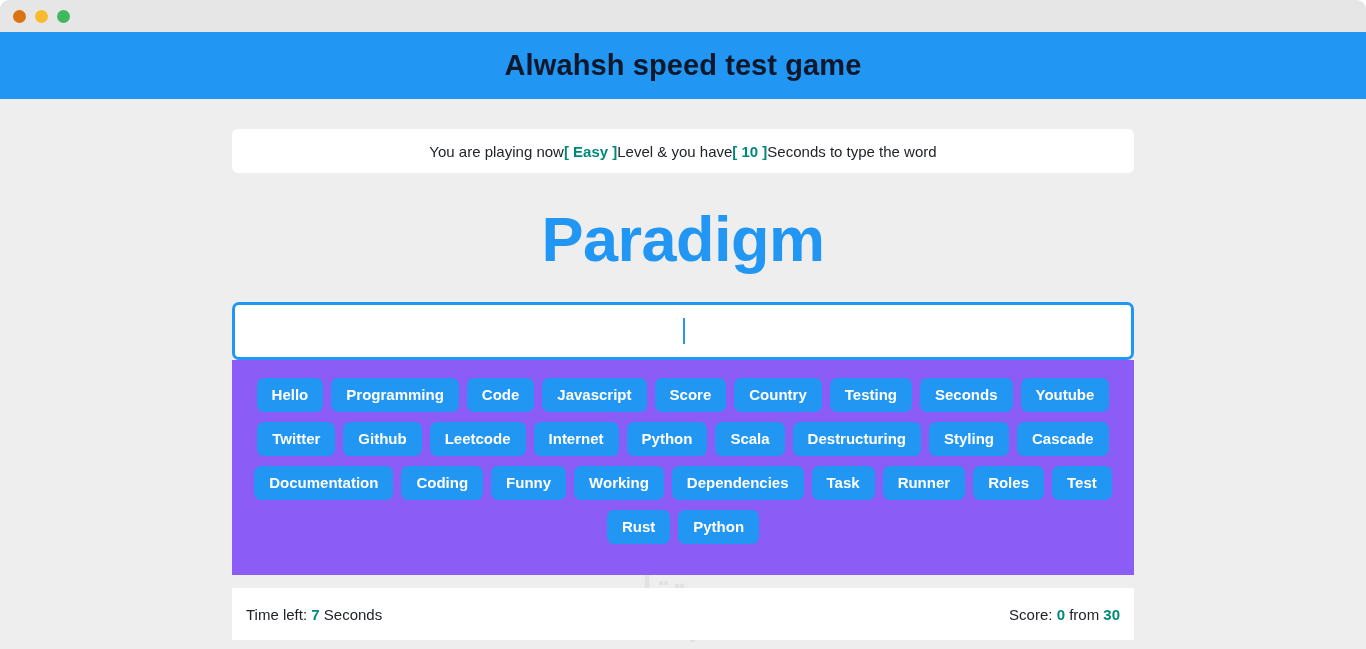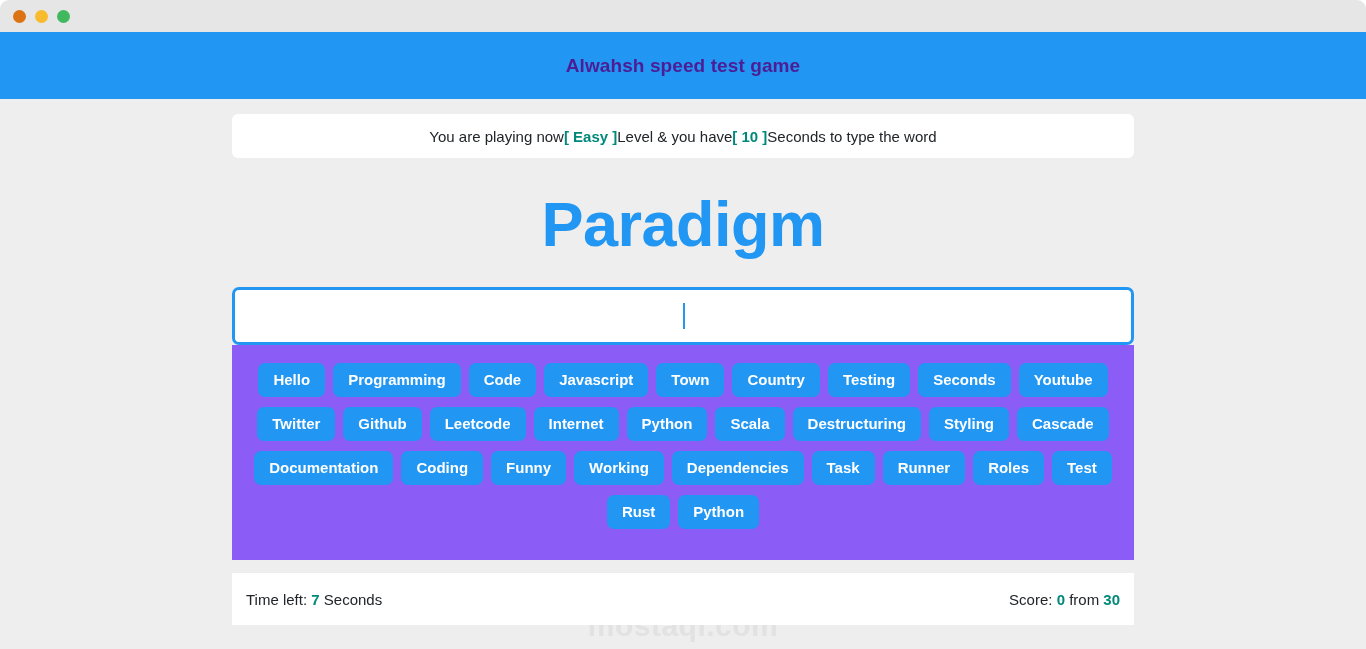--- a/index.html
+++ b/index.html
@@ -30,37 +30,37 @@
   
   #app-header {
     width: 1366px;
     height: 67px;
     background: #2196f3;
     display: flex;
     align-items: center;
     justify-content: center;
   }
   #app-title {
-    color: #4c1d95;
-    font-size: 19px;
+    color: #0f172a;
+    font-size: 29px;
     font-weight: bold;
     letter-spacing: 0.1px;
   }
 
   
   #page-body {
     width: 1366px;
     height: 550px;
     background: #eeeeee;
     position: relative;
   }
   #container {
     width: 902px;
     margin: 0 auto;
-    padding-top: 15px;
+    padding-top: 30px;
     position: relative;
     z-index: 2;
   }
 
   
   #message-box {
     background: #ffffff;
     border-radius: 6px;
     height: 44px;
     display: flex;
@@ -205,21 +205,21 @@
     <div id="input-wrap">
       <input id="typing-input" type="text" autocomplete="off" placeholder="" style="">
       <div id="caret"></div>
     </div>
 
     <div id="words-panel">
         <span class="word-chip">Hello</span>
         <span class="word-chip">Programming</span>
         <span class="word-chip">Code</span>
         <span class="word-chip">Javascript</span>
-        <span class="word-chip">Town</span>
+        <span class="word-chip">Score</span>
         <span class="word-chip">Country</span>
         <span class="word-chip">Testing</span>
         <span class="word-chip">Seconds</span>
         <span class="word-chip">Youtube</span>
         <span class="word-chip">Twitter</span>
         <span class="word-chip">Github</span>
         <span class="word-chip">Leetcode</span>
         <span class="word-chip">Internet</span>
         <span class="word-chip">Python</span>
         <span class="word-chip">Scala</span>

